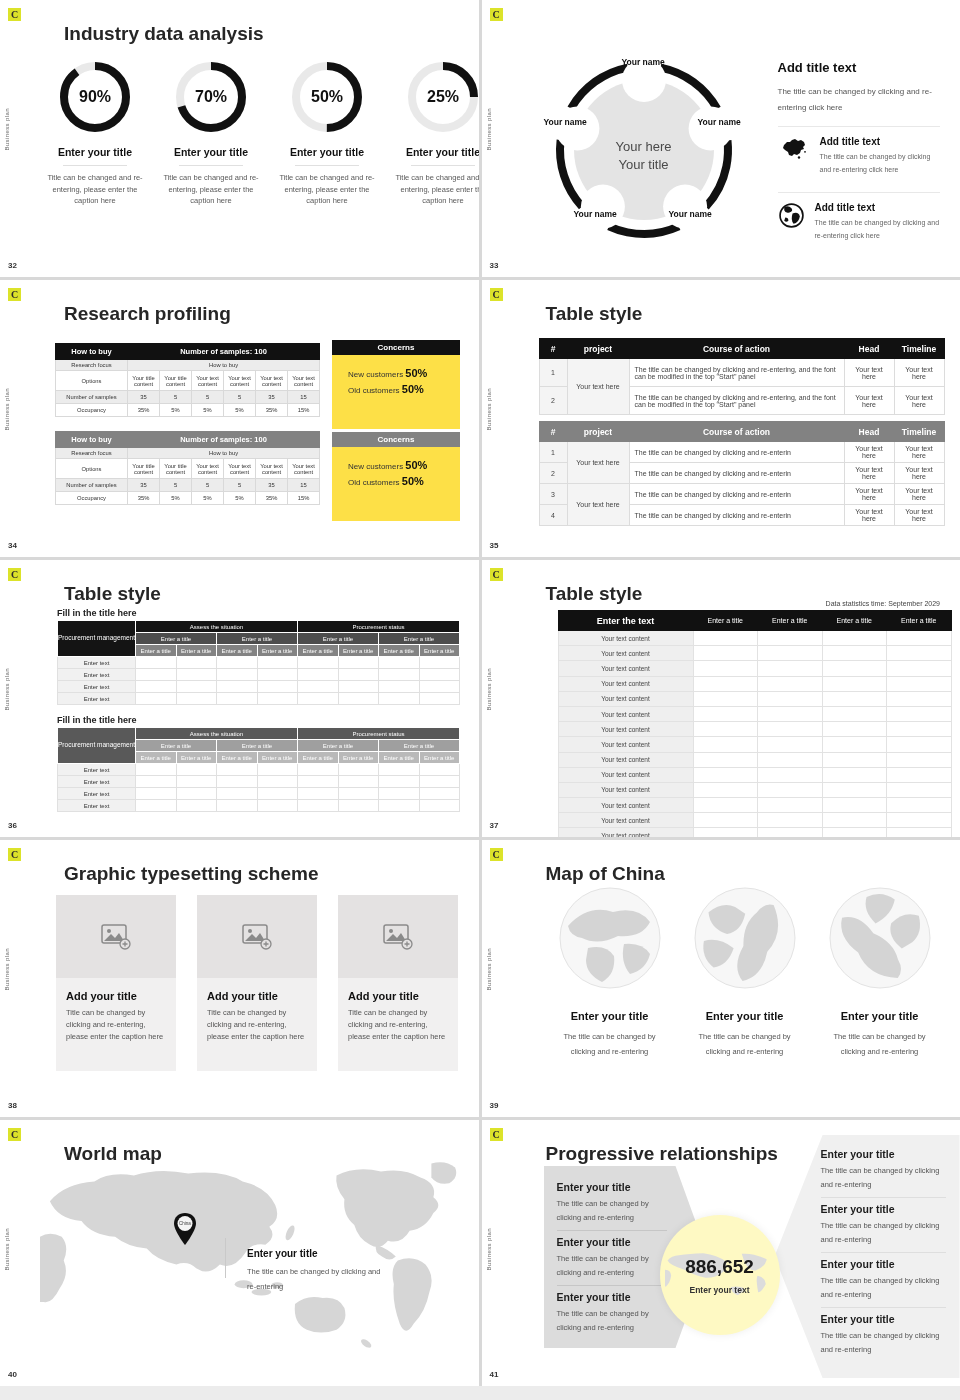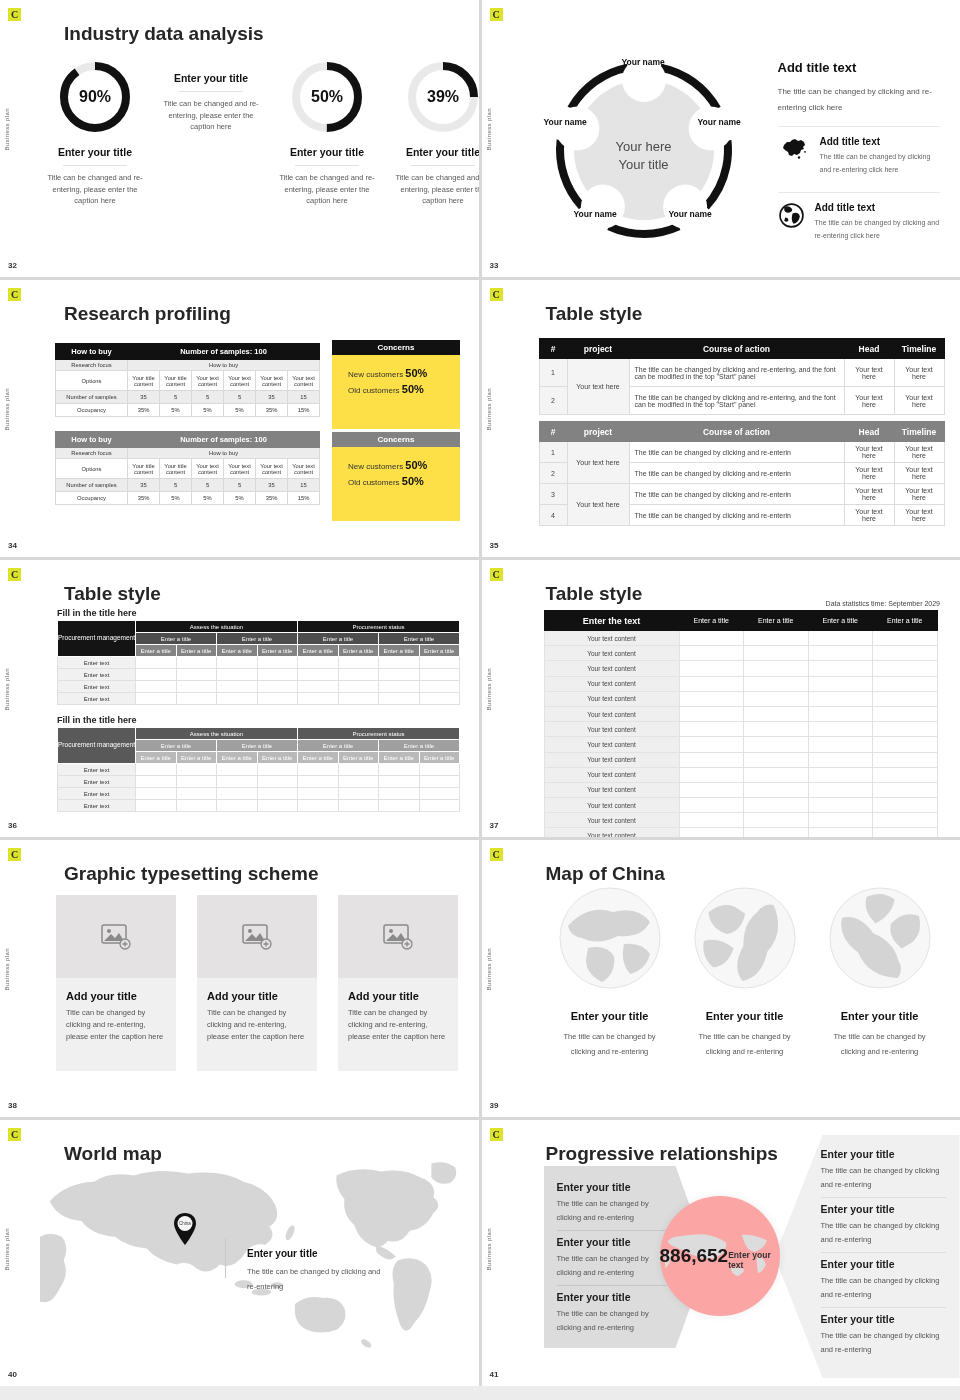--- a/index.html
+++ b/index.html
@@ -102,21 +102,21 @@
   .coc{font-size:7.5px;color:#555;line-height:1.95;}
 
   
   .lp41{position:absolute;left:62px;top:46px;width:165px;height:182px;background:#dcdcdc;clip-path:polygon(0 0,80% 0,100% 50%,80% 100%,0 100%);padding:10px 42px 0 13px;box-sizing:border-box;}
   .rp41{position:absolute;left:293px;top:15px;width:185px;height:243px;background:#f0f0f0;clip-path:polygon(26% 0,100% 0,100% 100%,26% 100%,0 50%);padding:8px 14px 0 46px;box-sizing:border-box;}
   .e41{padding:5px 0 6px;}
   .et{font-size:10.5px;font-weight:bold;color:#1c1c1c;margin-bottom:4px;}
   .ec{font-size:7.5px;color:#555;line-height:1.8;}
   .edl{height:1px;background:#c6c6c6;}
   .edr{height:1px;background:#dedede;}
-  .circ41{position:absolute;left:178px;top:76px;width:120px;height:120px;border-radius:50%;background:#fca5a5;box-shadow:0 0 8px rgba(0,0,0,.07);display:flex;flex-direction:row;align-items:center;justify-content:center;z-index:2;}
+  .circ41{position:absolute;left:178px;top:95px;width:120px;height:120px;border-radius:50%;background:#fef9c3;box-shadow:0 0 8px rgba(0,0,0,.07);display:flex;flex-direction:column;align-items:center;justify-content:center;z-index:2;}
   .circ41 svg{position:absolute;left:5px;top:30px;}
   .num41{position:relative;font-size:19px;font-weight:bold;color:#1a1a1a;}
   .numc41{position:relative;font-size:8.5px;font-weight:bold;color:#333;margin-top:7px;}
 </style>
 </head>
 <body>
 
 <div class="sheet">
 <div class="grid">
 
@@ -131,20 +131,27 @@
             <circle class="track" cx="37" cy="37" r="31"></circle>
             <circle class="arc" cx="37" cy="37" r="31" transform="rotate(-90 37 37)" style="stroke-dasharray: 175.301, 194.779;"></circle>
           </svg>
           <div class="dpct">90%</div>
         </div>
         <div class="dtitle">Enter your title</div>
         <div class="dline"></div>
         <div class="dcap">Title can be changed and re-entering, please enter the caption here</div>
       </div>
       <div class="ditem">
+        <div class="dwrap">
+          <svg class="donut" width="74" height="74" viewBox="0 0 74 74">
+            <circle class="track" cx="37" cy="37" r="31"></circle>
+            <circle class="arc" cx="37" cy="37" r="31" transform="rotate(-90 37 37)" style="stroke-dasharray: 136.345, 194.779;"></circle>
+          </svg>
+          <div class="dpct">70%</div>
+        </div>
         <div class="dtitle">Enter your title</div>
         <div class="dline"></div>
         <div class="dcap">Title can be changed and re-entering, please enter the caption here</div>
       </div>
       <div class="ditem">
         <div class="dwrap">
           <svg class="donut" width="74" height="74" viewBox="0 0 74 74">
             <circle class="track" cx="37" cy="37" r="31"></circle>
             <circle class="arc" cx="37" cy="37" r="31" transform="rotate(-90 37 37)" style="stroke-dasharray: 97.3894, 194.779;"></circle>
           </svg>
@@ -153,21 +160,21 @@
         <div class="dtitle">Enter your title</div>
         <div class="dline"></div>
         <div class="dcap">Title can be changed and re-entering, please enter the caption here</div>
       </div>
       <div class="ditem">
         <div class="dwrap">
           <svg class="donut" width="74" height="74" viewBox="0 0 74 74">
             <circle class="track" cx="37" cy="37" r="31"></circle>
             <circle class="arc" cx="37" cy="37" r="31" transform="rotate(-90 37 37)" style="stroke-dasharray: 48.6947, 194.779;"></circle>
           </svg>
-          <div class="dpct">39%</div>
+          <div class="dpct">25%</div>
         </div>
         <div class="dtitle">Enter your title</div>
         <div class="dline"></div>
         <div class="dcap">Title can be changed and re-entering, please enter the caption here</div>
       </div>
     </div>
     <div class="pagenum">32</div>
   </div>
 
   <div class="slide">
@@ -572,21 +579,21 @@
     </tbody>
         </table>
     <div class="pagenum">36</div>
   </div>
 
   <div class="slide">
     <div class="badge">C</div>
     <div class="vtext">Business plan</div>
     <h2 class="stitle">Table style</h2>
     <div class="note37">Data statistics time: September 2029</div>
-    <table class="t37" style="left:62px;top:50px;width:393px;">
+    <table class="t37" style="left:76px;top:50px;width:393px;">
       <colgroup>
             <col style="width:135px">
             <col span="4" style="width:64.5px">
           </colgroup>
       <tbody>
             <tr class="hd">
         <td class="c0">Enter the text</td>
         <td>Enter a title</td>
         <td>Enter a title</td>
         <td>Enter a title</td>

